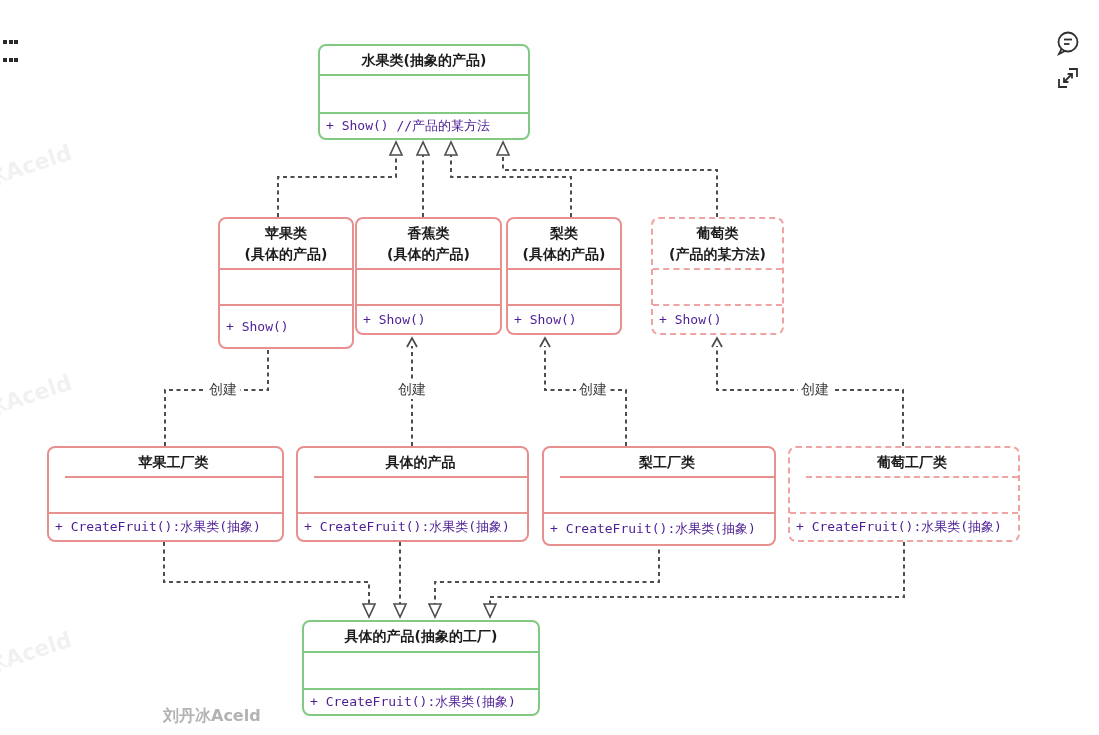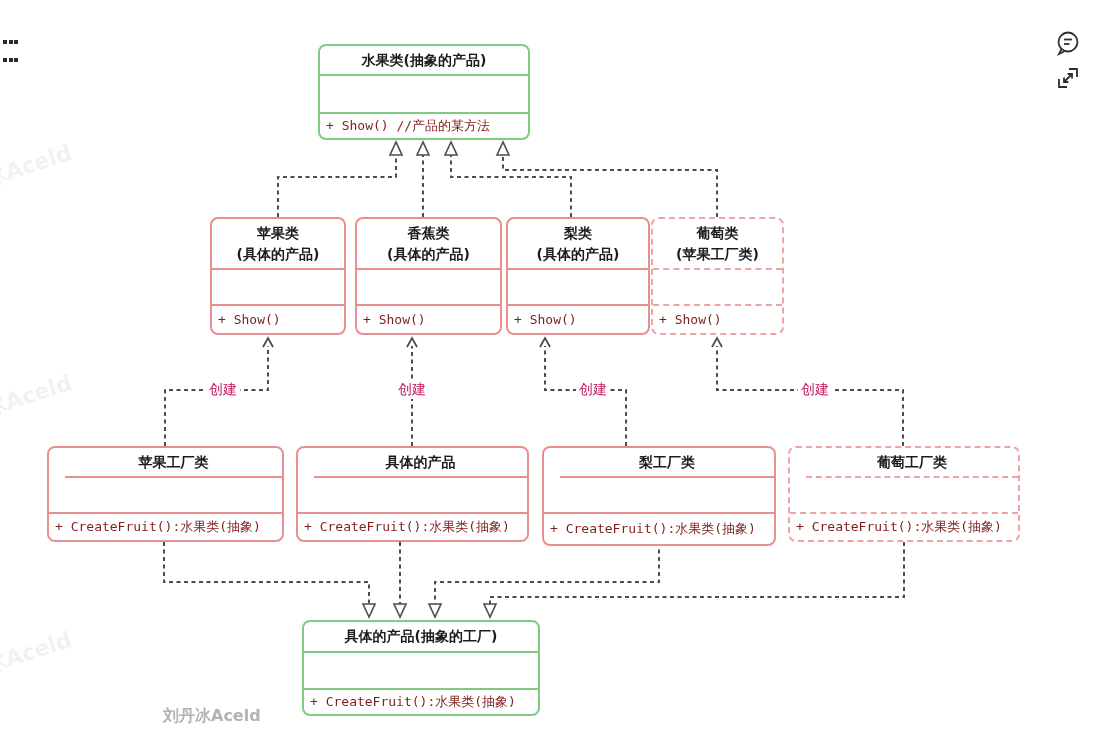--- a/index.html
+++ b/index.html
@@ -19,33 +19,33 @@
   .uml-box.red-dashed{border:2px dashed #efa3a3;}
   .uml-box.red-dashed .c{border-bottom:2px dashed #efa3a3;}
   .uml-title{
     display:flex;align-items:center;justify-content:center;text-align:center;
     font-weight:bold;font-size:14px;color:#1c1c1c;white-space:pre-line;line-height:1.45;
   }
   .uml-attrs{flex:none;}
   .uml-method{
     flex:1;display:flex;align-items:center;padding-left:6px;
     font-family:"DejaVu Sans Mono","Liberation Mono",monospace;
-    font-size:13px;color:#7f1d1d;white-space:nowrap;
+    font-size:13px;color:#4c1d95;white-space:nowrap;
   }
   .product .uml-title{height:49px;}
   .product .uml-attrs{height:34px;}
   .factory .uml-title{height:28px;margin-left:16px;}
   .factory .uml-attrs{height:34px;}
   .gtop .uml-title{height:28px;}
   .gtop .uml-attrs{height:36px;}
   .gbot .uml-title{height:29px;}
   .gbot .uml-attrs{height:35px;}
   .edge-label{
     position:absolute;transform:translate(-50%,-50%);z-index:3;
-    background:#fff;padding:0 3px;font-size:14px;color:#be185d;
+    background:#fff;padding:0 3px;font-size:14px;color:#404040;
   }
   .watermark-main{
     position:absolute;left:163px;top:706px;z-index:4;
     font-size:16px;font-weight:bold;color:#b3b3b3;
   }
   .watermark-faint{
     position:absolute;left:-60px;z-index:0;
     font-size:22px;font-weight:bold;color:rgba(60,60,60,0.07);
     transform:rotate(-18deg);white-space:nowrap;
   }
@@ -108,41 +108,41 @@
   <div class="edge-label" style="left:412px;top:390px">创建</div>
   <div class="edge-label" style="left:593px;top:390px">创建</div>
   <div class="edge-label" style="left:815px;top:390px">创建</div>
 
   <div class="uml-box green gtop" style="left:318px;top:44px;width:212px;height:96px">
     <div class="uml-title c">水果类(抽象的产品)</div>
     <div class="uml-attrs c"></div>
     <div class="uml-method">+ Show() //产品的某方法</div>
   </div>
 
-  <div class="uml-box red product" style="left:210px;top:217px;width:136px;height:118px">
+  <div class="uml-box red product" style="left:218px;top:217px;width:136px;height:132px">
     <div class="uml-title c">苹果类
 (具体的产品)</div>
     <div class="uml-attrs c"></div>
     <div class="uml-method">+ Show()</div>
   </div>
   <div class="uml-box red product" style="left:355px;top:217px;width:147px;height:118px">
     <div class="uml-title c">香蕉类
 (具体的产品)</div>
     <div class="uml-attrs c"></div>
     <div class="uml-method">+ Show()</div>
   </div>
-  <div class="uml-box red product" style="left:506px;top:217px;width:144px;height:118px">
+  <div class="uml-box red product" style="left:506px;top:217px;width:116px;height:118px">
     <div class="uml-title c">梨类
 (具体的产品)</div>
     <div class="uml-attrs c"></div>
     <div class="uml-method">+ Show()</div>
   </div>
   <div class="uml-box red-dashed product" style="left:651px;top:217px;width:133px;height:118px">
     <div class="uml-title c">葡萄类
-(苹果工厂类)</div>
+(产品的某方法)</div>
     <div class="uml-attrs c"></div>
     <div class="uml-method">+ Show()</div>
   </div>
 
   <div class="uml-box red factory" style="left:47px;top:446px;width:237px;height:96px">
     <div class="uml-title c">苹果工厂类</div>
     <div class="uml-attrs c"></div>
     <div class="uml-method">+ CreateFruit():水果类(抽象)</div>
   </div>
   <div class="uml-box red factory" style="left:296px;top:446px;width:233px;height:96px">

